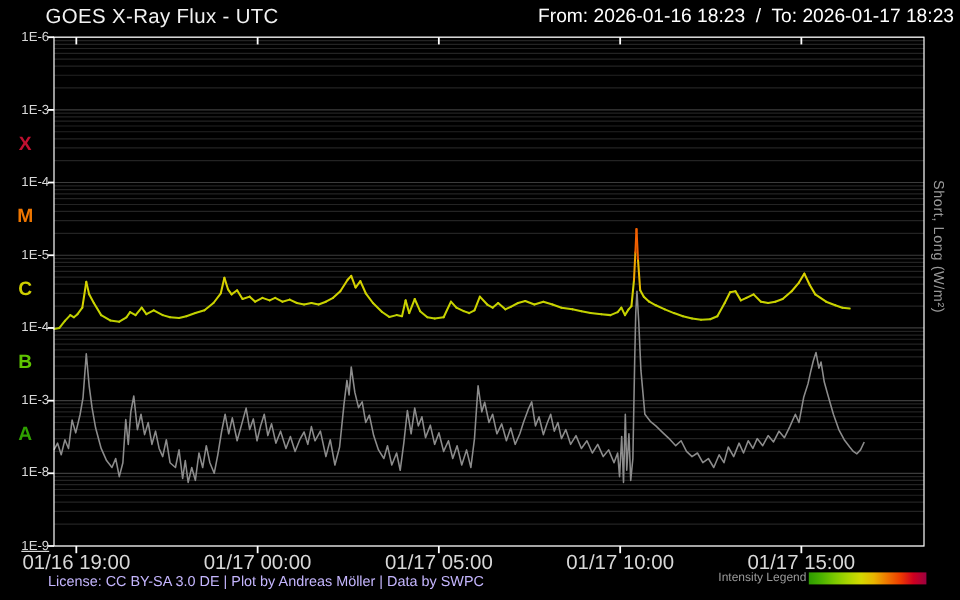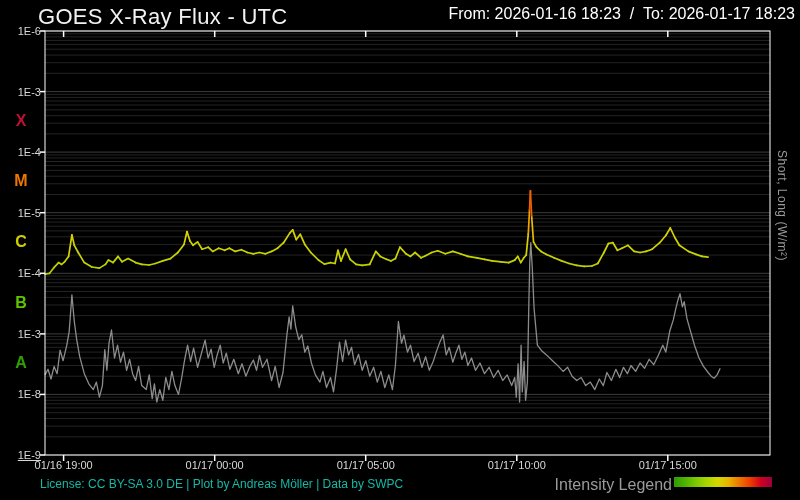--- a/index.html
+++ b/index.html
@@ -1,26 +1,26 @@
 <!DOCTYPE html>
 <html><head>
 <meta charset="utf-8">
 <style>
   html,body{margin:0;padding:0;background:#000;}
   body{width:800px;height:500px;position:relative;overflow:hidden;
        font-family:"Liberation Sans",sans-serif;-webkit-font-smoothing:antialiased;}
   .abs{position:absolute;}
-  #title{left:38px;top:4px;font-size:22px;color:#f2f2f2;letter-spacing:.3px;}
+  #title{left:38px;top:4px;font-size:17px;color:#f2f2f2;letter-spacing:.3px;}
   #range{right:5px;top:5px;font-size:16px;color:#ffffff;white-space:pre;}
   #plot-svg-wrap{left:0;top:0;width:800px;height:500px;}
   .ylab{width:41px;text-align:right;font-size:11px;color:#d8d8d8;left:0;}
   .classlab{width:30px;text-align:center;font-size:16px;font-weight:bold;left:6px;}
-  .xlab{width:92px;text-align:center;font-size:11px;color:#d8d8d8;top:459px;}
-  #license{left:40px;top:477px;font-size:12px;color:#14b8a6;}
-  #legend-label{right:128px;top:476px;font-size:16px;color:#9a9a9a;}
+  .xlab{width:92px;text-align:center;font-size:17px;color:#d8d8d8;top:459px;}
+  #license{left:40px;top:477px;font-size:12px;color:#c4b5fd;}
+  #legend-label{right:128px;top:476px;font-size:10px;color:#9a9a9a;}
   #legend-bar{left:674px;top:477px;width:98px;height:10px;}
   #right-axis-label{left:775px;top:150px;font-size:12px;color:#9a9a9a;
        writing-mode:vertical-rl;white-space:pre;letter-spacing:.5px;}
 </style>
 </head>
 <body>
 
 <div id="plot-svg-wrap" class="abs"><svg width="800" height="500" viewBox="0 0 800 500">
       <g>
         <line x1="45" x2="770" y1="436.8" y2="436.8" stroke="#232323" stroke-width="1"></line>

